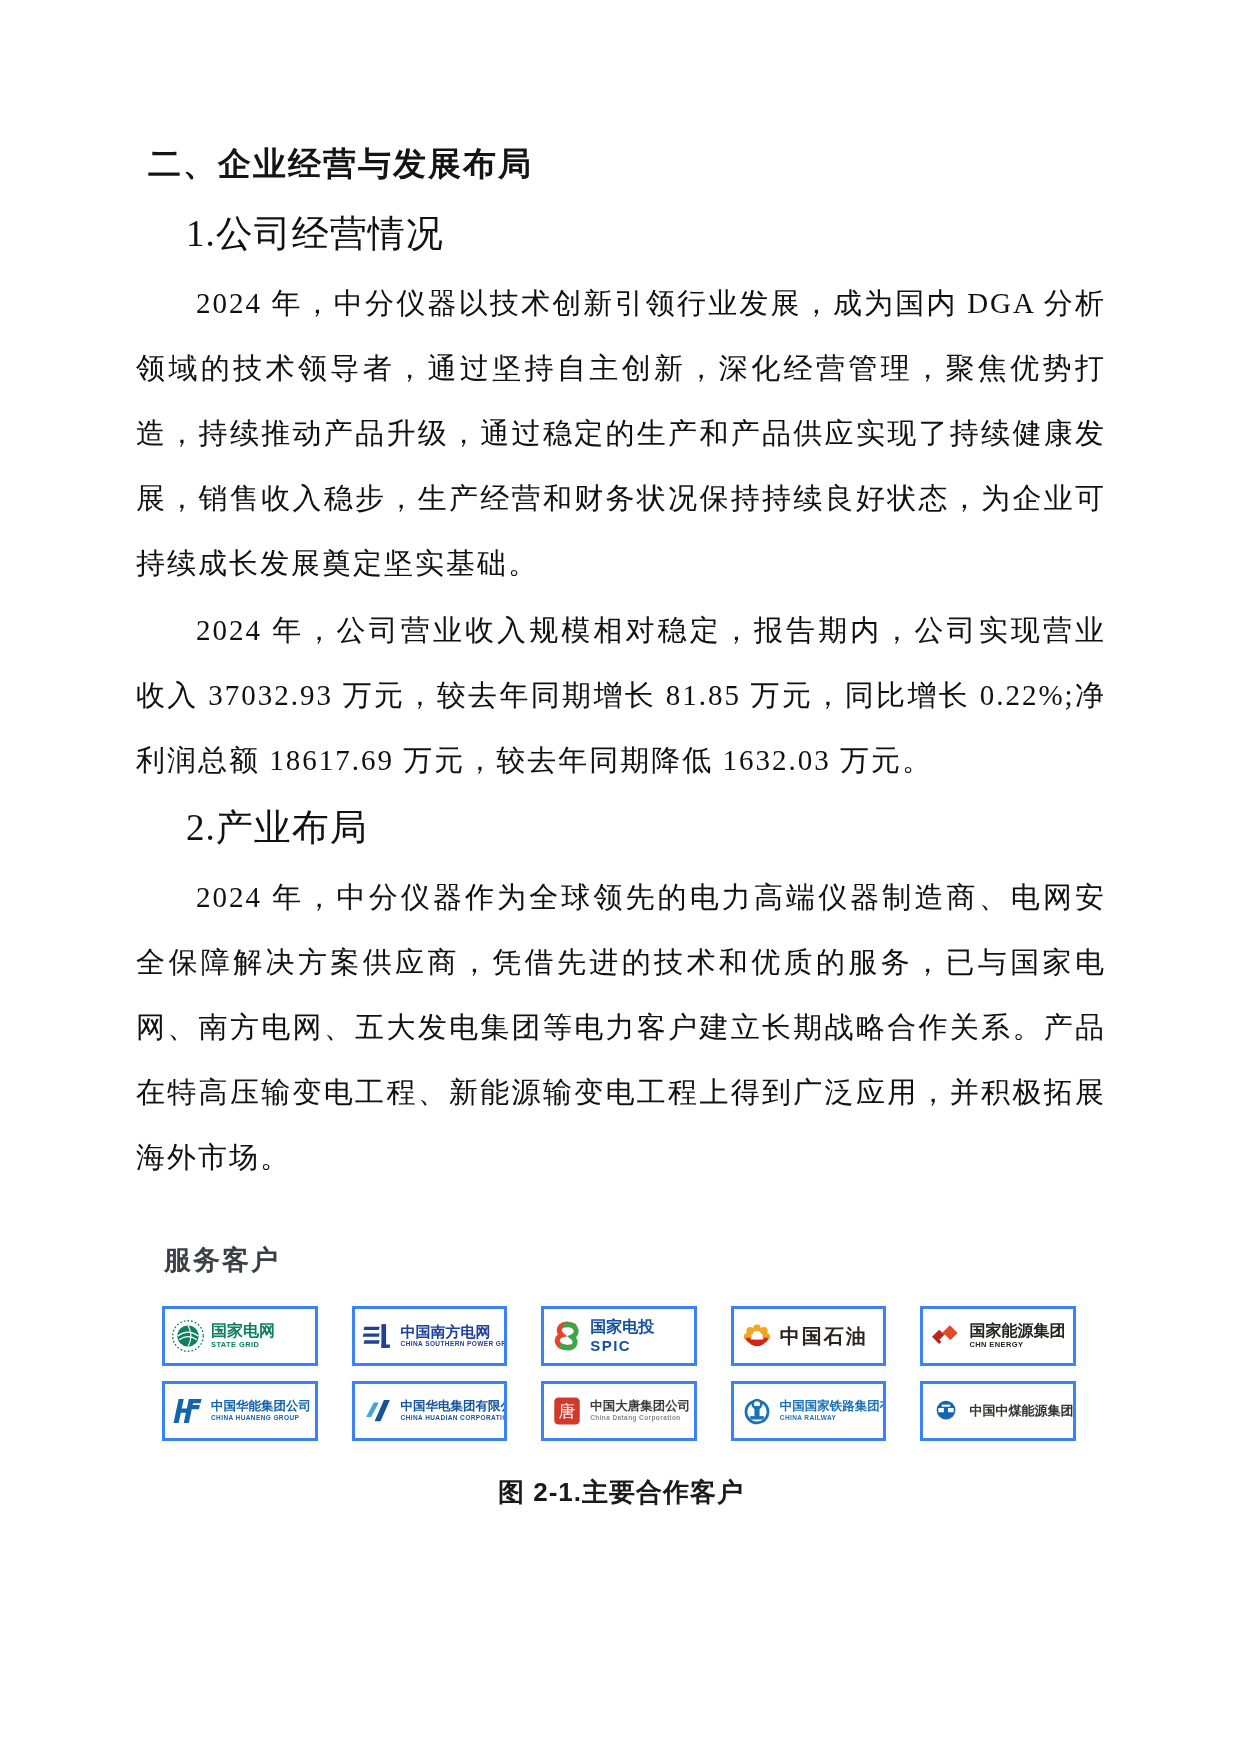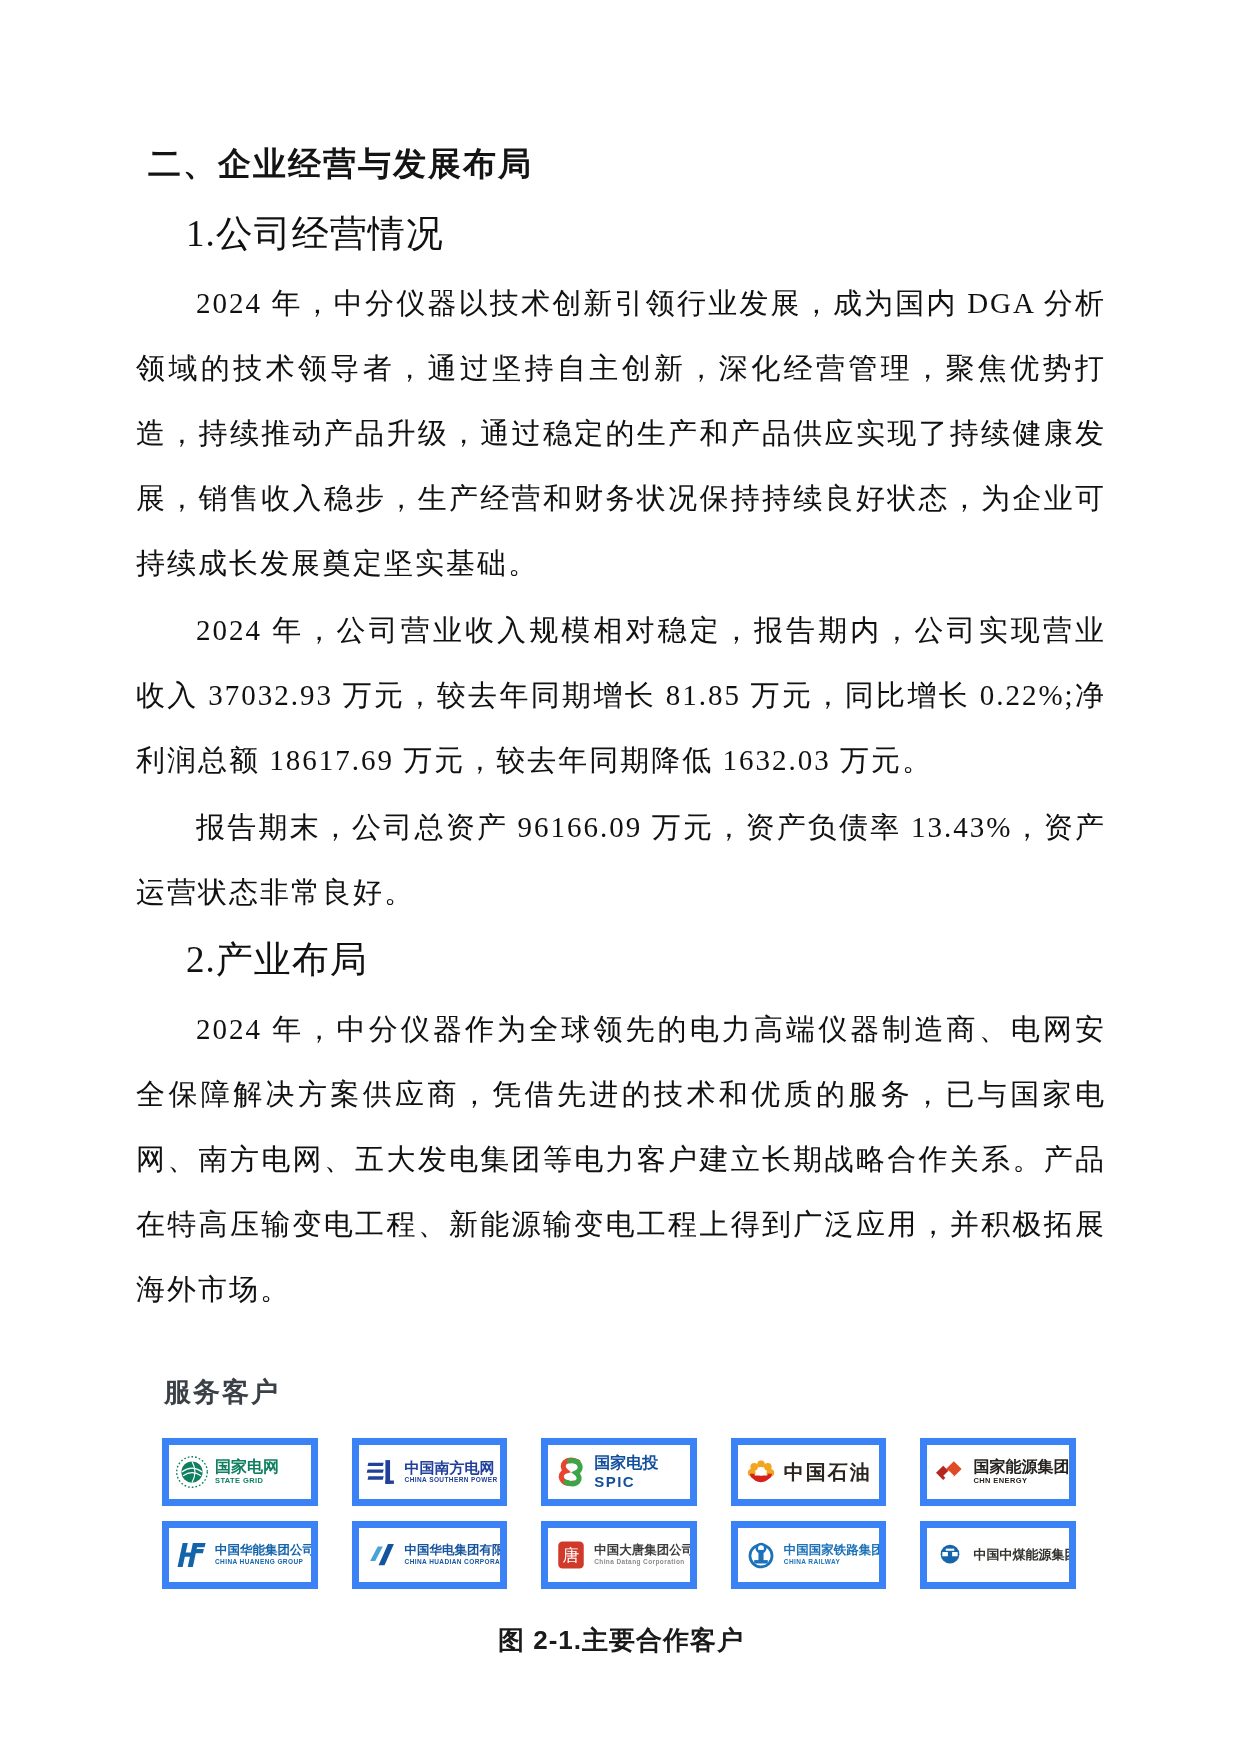--- a/index.html
+++ b/index.html
@@ -53,21 +53,21 @@
   .logo-grid {
     margin: 28px 0 0 26px;
     width: 914px;
     display: grid;
     grid-template-columns: repeat(5, 1fr);
     column-gap: 34px;
     row-gap: 15px;
   }
   .logo-card {
     background: #ffffff;
-    border: 7px solid #3b82f6;
+    border: 3px solid #3b82f6;
     box-shadow: 0 0 0 1px rgba(0,0,0,0.01);
     height: 54px;
     display: flex;
     align-items: center;
     padding: 0 6px;
     gap: 6px;
     overflow: hidden;
   }
   .logo-icon { flex: 0 0 auto; width: 34px; height: 34px; display: flex; align-items: center; justify-content: center; }
   .logo-icon svg { width: 34px; height: 34px; display: block; }
@@ -100,21 +100,20 @@
 
 <div class="page">
   <div class="content">
 
     <h1 class="sec-title">二、企业经营与发展布局</h1>
 
     <h2 class="sub-title">1.公司经营情况</h2>
 
     <p class="body-par">2024 年，中分仪器以技术创新引领行业发展，成为国内 DGA 分析领域的技术领导者，通过坚持自主创新，深化经营管理，聚焦优势打造，持续推动产品升级，通过稳定的生产和产品供应实现了持续健康发展，销售收入稳步，生产经营和财务状况保持持续良好状态，为企业可持续成长发展奠定坚实基础。</p>
     <p class="body-par">2024 年，公司营业收入规模相对稳定，报告期内，公司实现营业收入 37032.93 万元，较去年同期增长 81.85 万元，同比增长 0.22%;净利润总额 18617.69 万元，较去年同期降低 1632.03 万元。</p>
-    <p class="body-par">报告期末，公司总资产 96166.09 万元，资产负债率 13.43%，资产运营状态非常良好。</p>
 
     <h2 class="sub-title">2.产业布局</h2>
 
     <p class="body-par">2024 年，中分仪器作为全球领先的电力高端仪器制造商、电网安全保障解决方案供应商，凭借先进的技术和优质的服务，已与国家电网、南方电网、五大发电集团等电力客户建立长期战略合作关系。产品在特高压输变电工程、新能源输变电工程上得到广泛应用，并积极拓展海外市场。</p>
 
     <div class="clients-label">服务客户</div>
 
     <div class="logo-grid">
 
       <div class="logo-card">

